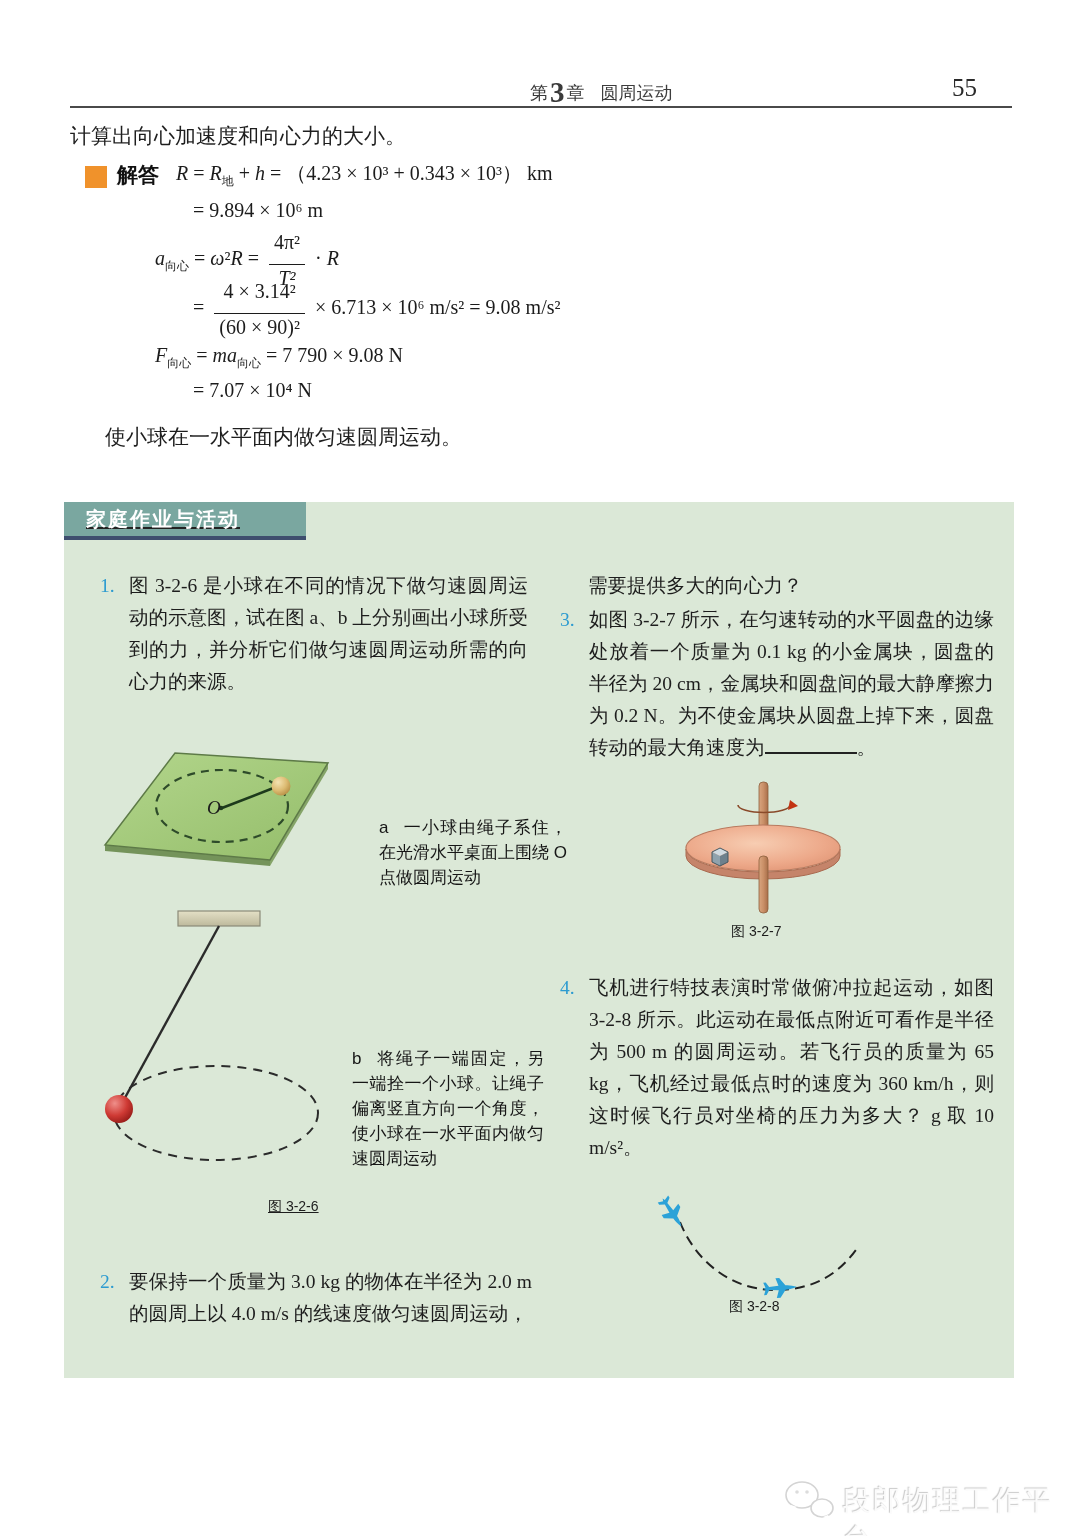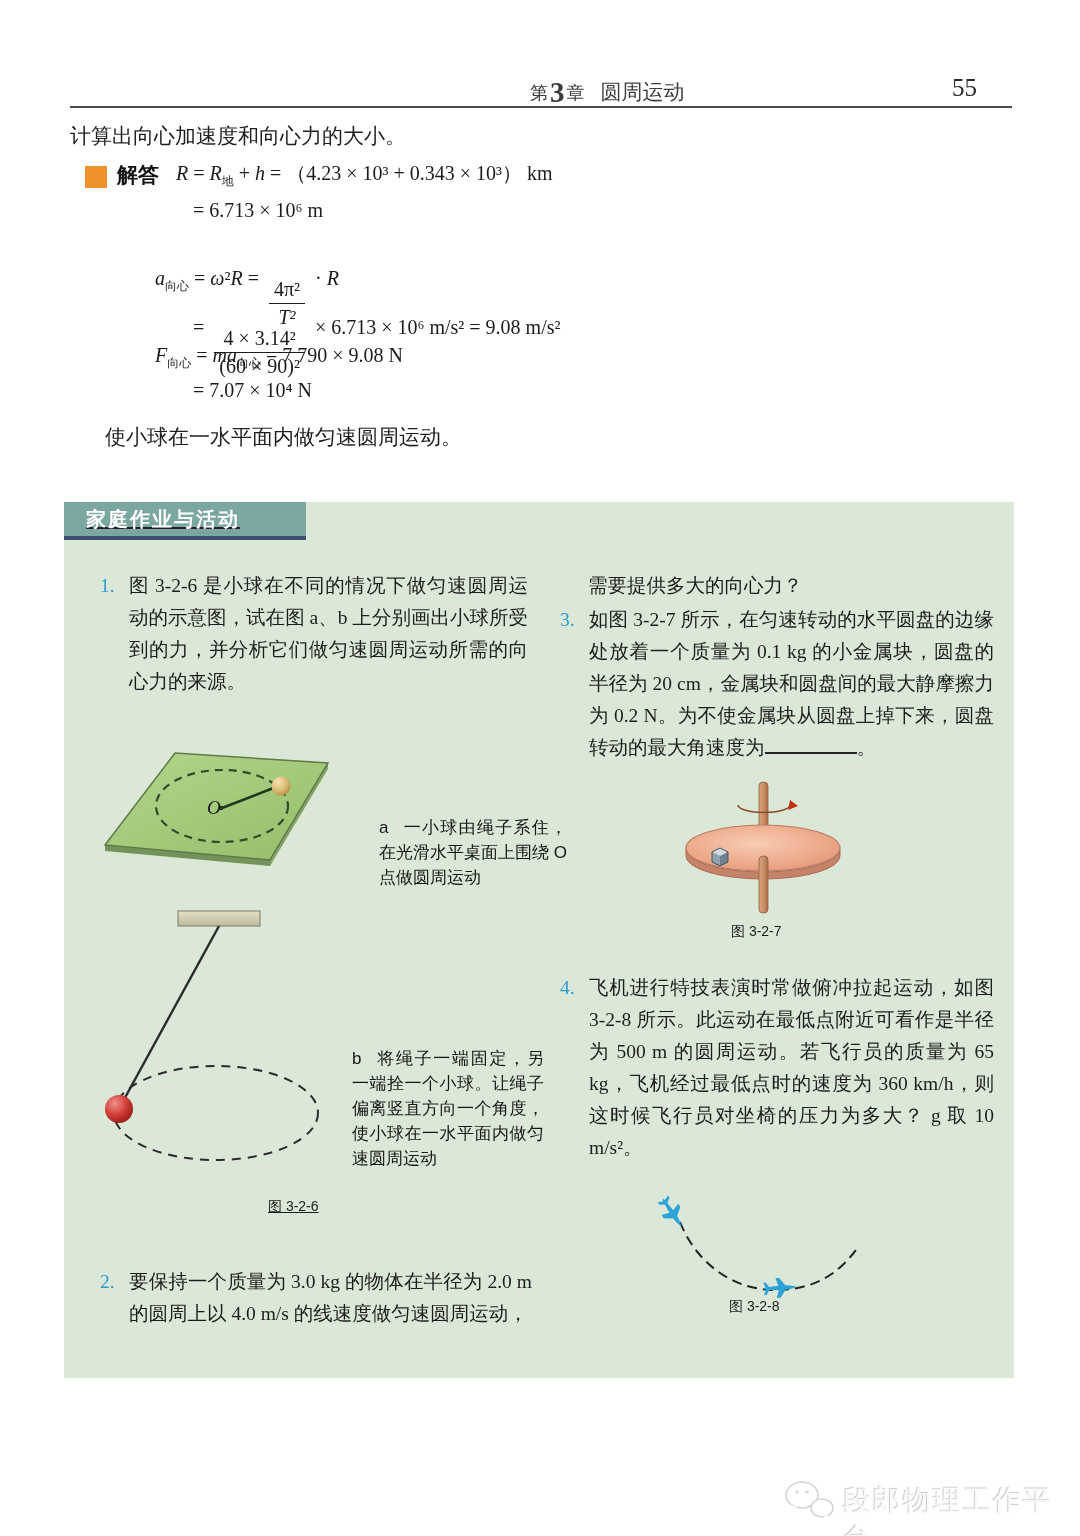--- a/index.html
+++ b/index.html
@@ -3,34 +3,34 @@
 <meta charset="utf-8">
 <style>
   html,body{margin:0;padding:0;background:#fff;}
   .page{position:relative;width:1080px;height:1536px;background:#ffffff;overflow:hidden;
         font-family:"Liberation Serif","DejaVu Serif",serif;color:#222;}
 
   
   .chapter{position:absolute;left:530px;top:76px;white-space:nowrap;color:#3a3a3a;}
   .chapter .pre,.chapter .suf{font-size:18px;}
   .chapter .num{font-size:29px;font-weight:bold;vertical-align:-3px;padding:0 2px;}
-  .chapter .title{font-size:21px;margin-left:16px;color:#3d3d3d;}
+  .chapter .title{font-size:18px;margin-left:16px;color:#3d3d3d;}
   .pageno{position:absolute;left:952px;top:74px;font-size:25px;color:#2a2a2a;}
   .header-rule{position:absolute;left:70px;top:106px;width:942px;border-top:2px solid #4a4a4a;}
 
   
   .intro{position:absolute;left:70px;top:122px;font-size:21px;color:#1e1e1e;}
   .sol-square{position:absolute;left:85px;top:166px;width:22px;height:22px;background:#F0922B;}
   .sol-label{position:absolute;left:117px;top:161px;font-size:21px;font-weight:bold;
              font-family:"Liberation Sans","DejaVu Sans",sans-serif;color:#111;}
   .eq{position:absolute;font-size:20px;color:#1c1c1c;white-space:nowrap;line-height:1.15;}
   .eq .i{font-style:italic;}
   .eq .sub{font-size:12px;vertical-align:-5px;font-family:"Liberation Sans","DejaVu Sans",sans-serif;}
   .frac{display:inline-flex;flex-direction:column;text-align:center;vertical-align:middle;margin:0 5px;}
-  .frac .num{border-bottom:1.6px solid #1c1c1c;padding:0 5px 2px;margin-top:47px;}
+  .frac .num{border-bottom:1.6px solid #1c1c1c;padding:0 5px 10px;}
   .frac .den{padding:2px 5px 0;}
   .frac .den.i{font-style:italic;}
   .conclusion{position:absolute;left:105px;top:423px;font-size:21px;color:#1e1e1e;}
 
   
   .panel{position:absolute;left:64px;top:502px;width:950px;height:876px;background:#DBE8D7;}
   .tab{position:absolute;left:64px;top:502px;width:242px;height:34px;background:#7AA7A0;
        border-bottom:4px solid #3E4E6E;text-decoration:underline;}
   .tab span{display:block;padding-left:22px;line-height:34px;color:#fff;font-weight:bold;
             font-size:20px;font-family:"Liberation Sans","DejaVu Sans",sans-serif;letter-spacing:2px;}
@@ -62,21 +62,21 @@
     <span class="pre">第</span><span class="num">3</span><span class="suf">章</span><span class="title">圆周运动</span>
   </div>
   <div class="pageno">55</div>
   <div class="header-rule"></div>
 
   <div class="intro">计算出向心加速度和向心力的大小。</div>
 
   <div class="sol-square"></div>
   <div class="sol-label">解答</div>
   <div class="eq" style="left:176px;top:162px;"><span class="i">R</span><span class="t"> = </span><span class="i">R</span><span class="sub">地</span><span class="t"> + </span><span class="i">h</span><span class="t"> = （4.23 × 10³ + 0.343 × 10³） km</span></div>
-  <div class="eq" style="left:193px;top:199px;"><span class="t">= 6.713 × 10⁶ m</span></div>
+  <div class="eq" style="left:193px;top:199px;"><span class="t">= 9.894 × 10⁶ m</span></div>
   <div class="eq" style="left:155px;top:231px;"><span class="i">a</span><span class="sub">向心</span><span class="t"> = </span><span class="i">ω</span><span class="t">²</span><span class="i">R</span><span class="t"> = </span><span class="frac">
         <span class="num">4π²</span>
         <span class="den i">T²</span>
       </span><span class="t"> · </span><span class="i">R</span></div>
   <div class="eq" style="left:193px;top:280px;"><span class="t">= </span><span class="frac">
         <span class="num">4 × 3.14²</span>
         <span class="den">(60 × 90)²</span>
       </span><span class="t"> × 6.713 × 10⁶ m/s² = 9.08 m/s²</span></div>
   <div class="eq" style="left:155px;top:344px;"><span class="i">F</span><span class="sub">向心</span><span class="t"> = </span><span class="i">ma</span><span class="sub">向心</span><span class="t"> = 7 790 × 9.08 N</span></div>
   <div class="eq" style="left:193px;top:379px;"><span class="t">= 7.07 × 10⁴ N</span></div>

